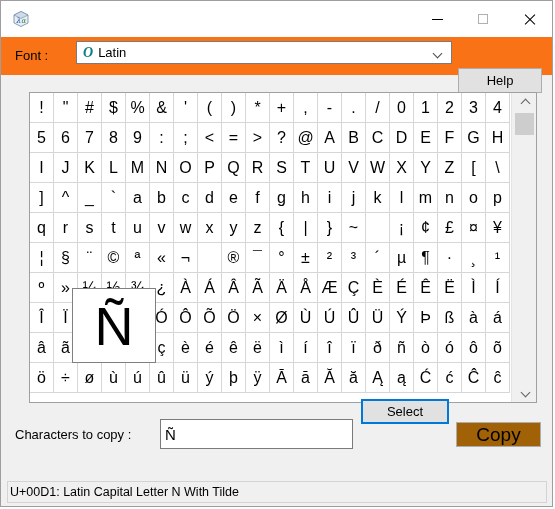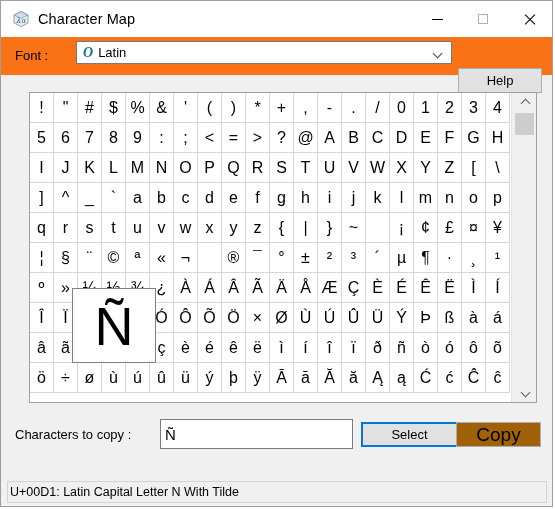--- a/index.html
+++ b/index.html
@@ -274,22 +274,22 @@
     border: 1px solid #7a7a7a;
     box-sizing: border-box;
     display: flex;
     align-items: center;
     padding-left: 4px;
     font-size: 15px;
   }
   .select-btn {
     position: absolute;
     left: 360px;
-    top: 421px;
-    width: 97px;
+    top: 398px;
+    width: 88px;
     height: 25px;
     background: #e1e1e1;
     border: 2px solid #0078d7;
     box-sizing: border-box;
     display: flex;
     align-items: center;
     justify-content: center;
     font-size: 13px;
   }
   .copy-btn {
@@ -349,21 +349,20 @@
 
   <div class="titlebar">
     <div class="app-icon">
       <svg width="18" height="18" viewBox="0 0 18 18">
         <polygon points="2,5 9,1.5 16,5 16,13 9,16.5 2,13" fill="#e8eef4" stroke="#6b86a8" stroke-width="0.8"></polygon>
         <polygon points="2,5 9,8.5 16,5 9,1.5" fill="#cfdbe8" stroke="#6b86a8" stroke-width="0.6"></polygon>
         <text x="4.6" y="13" font-family="DejaVu Serif, serif" font-size="7.5" font-style="italic" fill="#2255aa">λ</text>
         <text x="9.6" y="12.6" font-family="DejaVu Serif, serif" font-size="7" font-style="italic" fill="#2f8a3f">α</text>
       </svg>
     </div>
-    <div class="title-text">Character Map</div>
     <div class="win-btns">
       <div class="win-btn">
         <div class="glyph-min"></div>
       </div>
       <div class="win-btn">
         <div class="glyph-max"></div>
       </div>
       <div class="win-btn">
         <div class="glyph-close"></div>
       </div>

